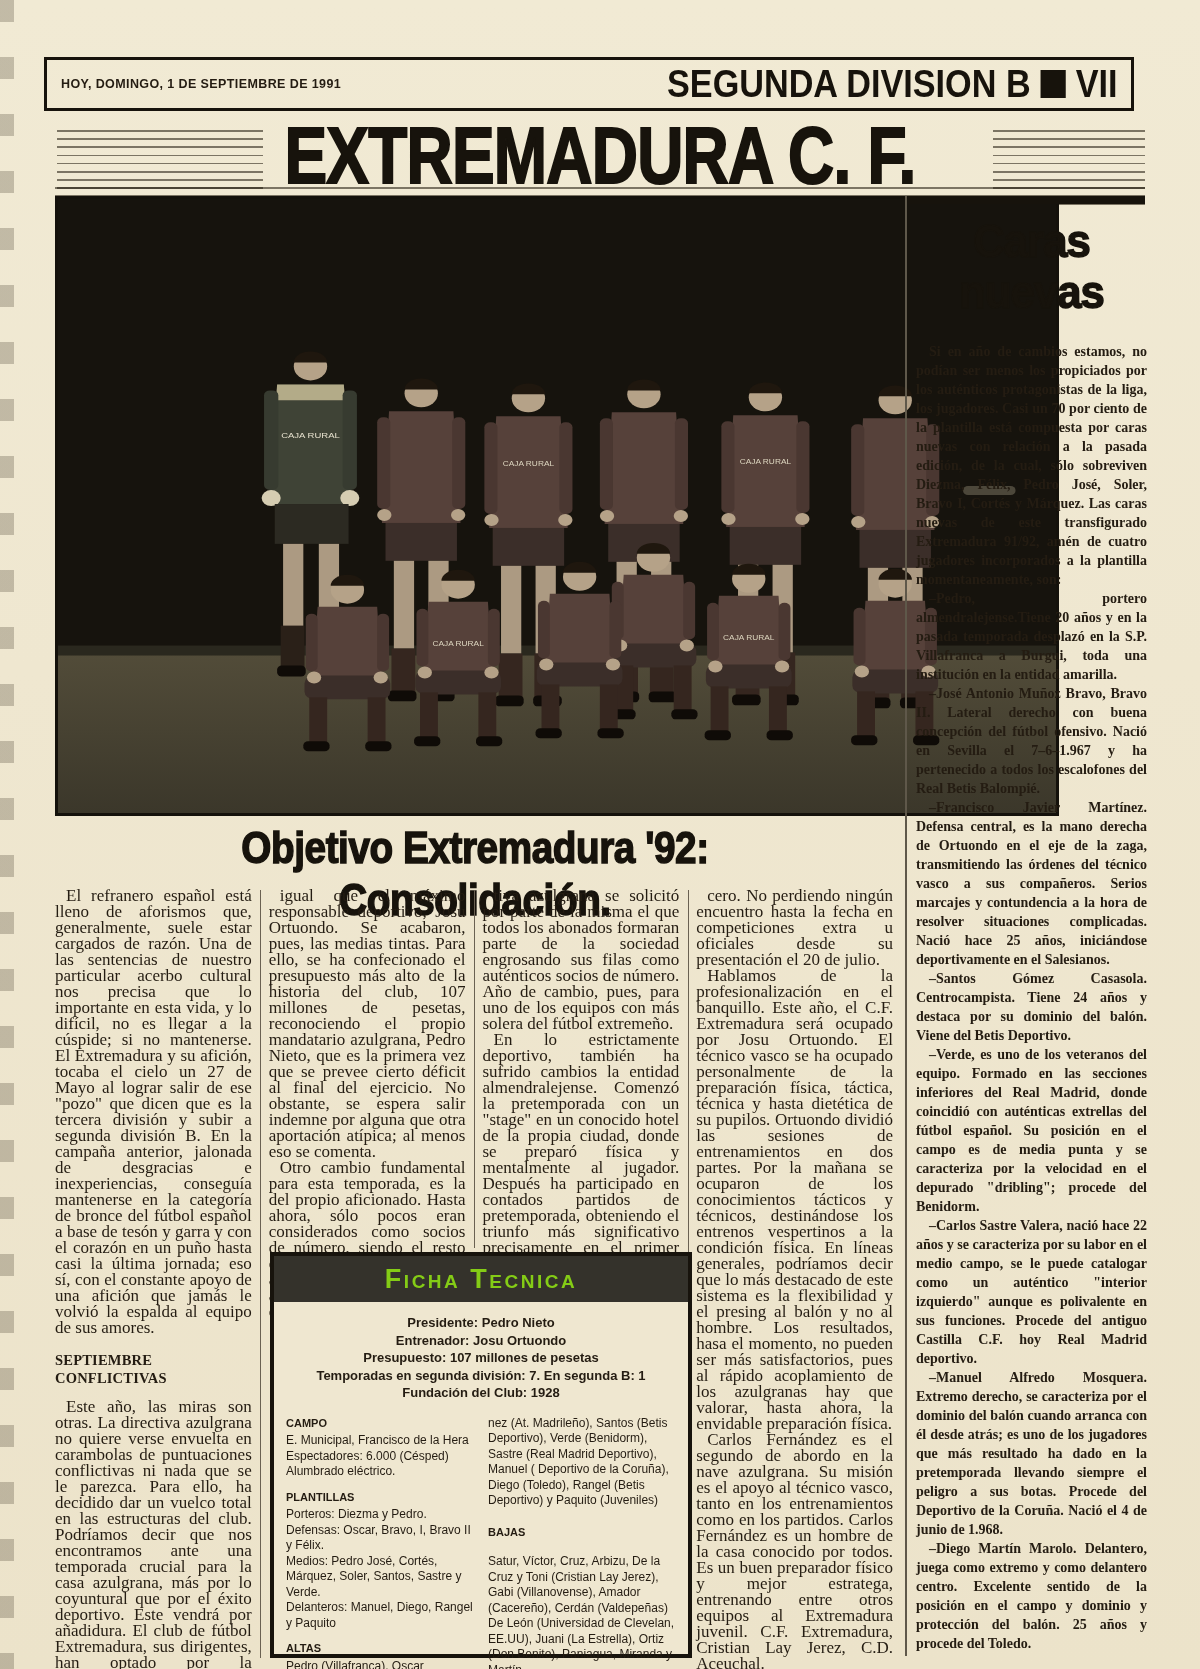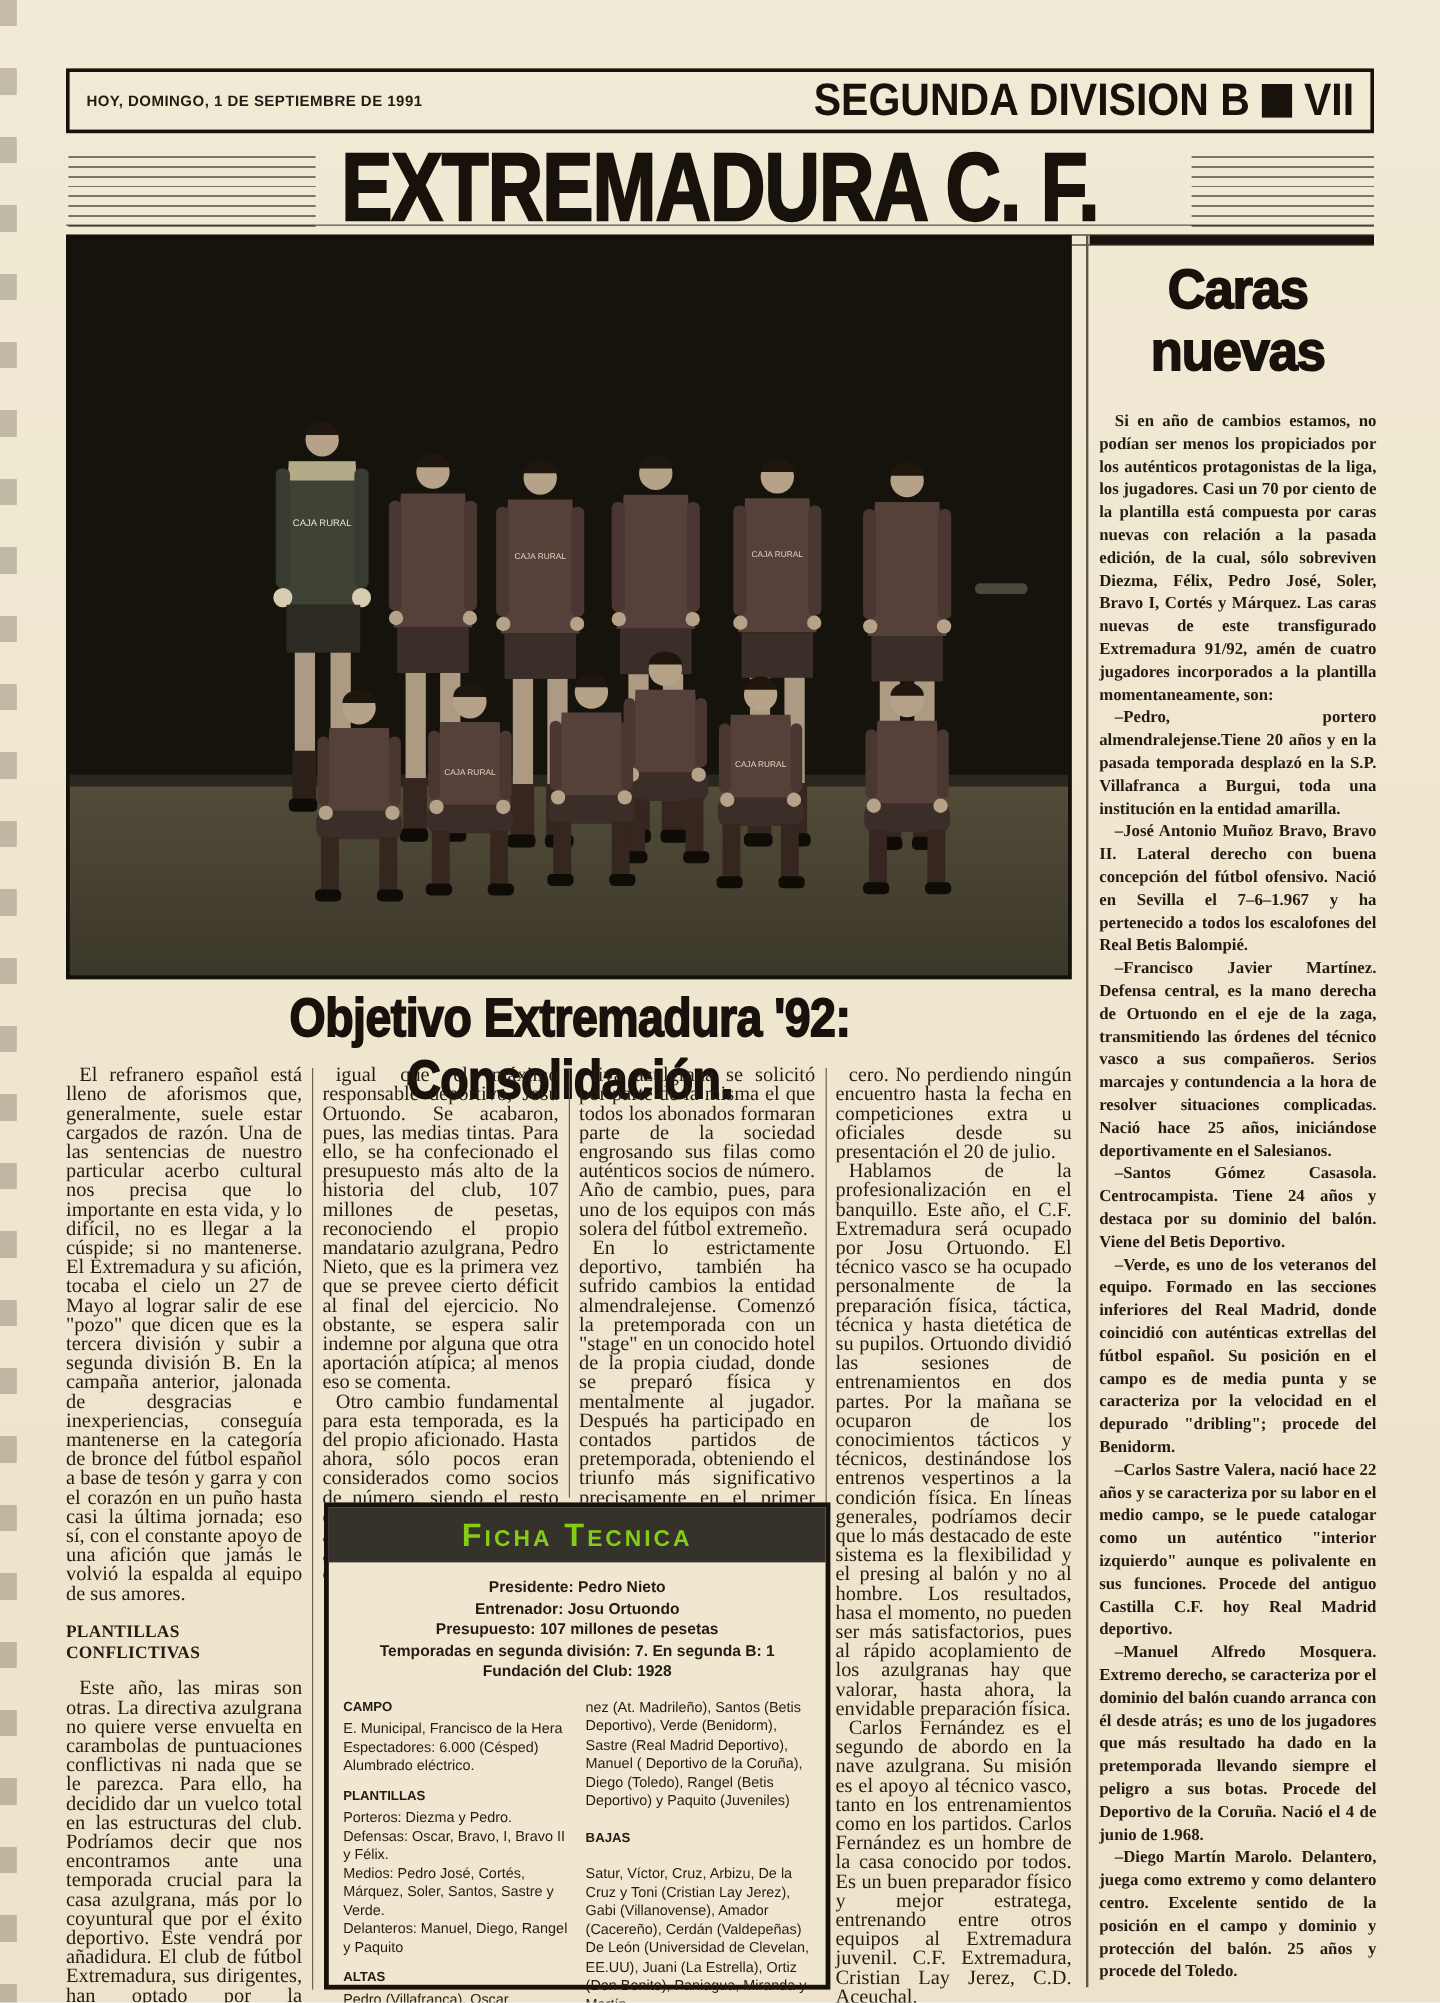--- a/index.html
+++ b/index.html
@@ -8,40 +8,40 @@
     background:linear-gradient(180deg,#f1ead4 0%,#efe7d0 40%,#ece3ca 100%);
     color:#241c12;font-family:"Liberation Serif",serif;
   }
   .edge-marks{
     position:absolute;left:0;top:0;width:14px;height:100%;
     background:repeating-linear-gradient(to bottom,rgba(52,43,28,.45) 0 22px,transparent 22px 57px);
     opacity:.55;
   }
   
   .masthead{
-    position:absolute;left:55px;top:57px;width:1090px;height:54px;border:3px solid #17130c;
+    position:absolute;left:44px;top:57px;width:1090px;height:54px;border:3px solid #17130c;
     box-sizing:border-box;display:flex;justify-content:space-between;align-items:center;padding:0 14px;
   }
   .mh-left{font:700 12.5px "Liberation Sans",sans-serif;letter-spacing:.4px;}
   .mh-right{display:flex;align-items:center;gap:11px;font:700 38px "Liberation Sans",sans-serif;
     transform:scaleX(.9);transform-origin:right center;white-space:nowrap;color:#17130c;}
   .sq{width:28px;height:28px;background:#17130c;display:inline-block;}
   
   .title-band{position:absolute;left:55px;top:122px;width:1090px;height:88px;}
   .rules{background:repeating-linear-gradient(to bottom,#28211495 0 1.6px,transparent 1.6px 8.2px);position:absolute;}
   .rules-left{left:2px;top:8px;width:206px;height:60px;}
   .rules-right{right:0;top:8px;width:152px;height:60px;}
   .rules-bottom{left:0;bottom:2px;width:100%;height:21px;}
   .club-title{
     position:absolute;left:0;right:0;top:-12px;margin:0;text-align:center;
     font:700 80px "Liberation Sans",sans-serif;letter-spacing:-1px;color:#17130c;
     transform:scaleX(.8);-webkit-text-stroke:2px #17130c;
   }
   
-  .photo-frame{position:absolute;left:55px;top:196px;width:838px;height:620px;border:3px solid #14110b;box-sizing:border-box;background:#16130d;}
+  .photo-frame{position:absolute;left:55px;top:196px;width:1004px;height:620px;border:3px solid #14110b;box-sizing:border-box;background:#16130d;}
   .photo-frame svg{display:block;width:100%;height:100%;}
   
   .sidebar-rule{position:absolute;left:905px;top:196px;width:2px;height:1460px;background:#5f584a;}
   .sidebar-top-bar{position:absolute;left:908px;top:196px;width:237px;height:8px;background:#17130c;}
   .sidebar{position:absolute;left:916px;top:216px;width:231px;}
   .sb-title{margin:0 0 24px;text-align:center;font:700 46px/51px "Liberation Sans",sans-serif;
     letter-spacing:-1px;transform:scaleX(.95);-webkit-text-stroke:1.5px #17130c;color:#17130c;}
   .sb-body p{font-size:14px;line-height:19px;text-align:justify;margin:0;text-indent:13px;font-weight:bold;}
   
   .headline{
@@ -183,21 +183,21 @@
 
   <h2 class="headline">Objetivo Extremadura '92: Consolidación.</h2>
 
   <div class="columns">
     <div class="vr vr1"></div>
     <div class="vr vr2"></div>
     <div class="vr vr3"></div>
 
     <div class="col">
       <p>El refranero español está lleno de aforismos que, generalmente, suele estar cargados de razón. Una de las sentencias de nuestro particular acerbo cultural nos precisa que lo importante en esta vida, y lo difícil, no es llegar a la cúspide; si no mantenerse. El Extremadura y su afición, tocaba el cielo un 27 de Mayo al lograr salir de ese "pozo" que dicen que es la tercera división y subir a segunda división B. En la campaña anterior, jalonada de desgracias e inexperiencias, conseguía mantenerse en la categoría de bronce del fútbol español a base de tesón y garra y con el corazón en un puño hasta casi la última jornada; eso sí, con el constante apoyo de una afición que jamás le volvió la espalda al equipo de sus amores.</p>
-      <h3>PLANTILLAS CONFLICTIVAS</h3>
+      <h3>SEPTIEMBRE CONFLICTIVAS</h3>
       <p>Este año, las miras son otras. La directiva azulgrana no quiere verse envuelta en carambolas de puntuaciones conflictivas ni nada que se le parezca. Para ello, ha decidido dar un vuelco total en las estructuras del club. Podríamos decir que nos encontramos ante una temporada crucial para la casa azulgrana, más por lo coyuntural que por el éxito deportivo. Este vendrá por añadidura. El club de fútbol Extremadura, sus dirigentes, han optado por la profesionalización de la plantilla y el cuadro técnico. A excepción de los juveniles incorporados a la disciplina del primer equipo almendralejense, todos los jugadores de la plantilla azulgrana viven exclusivamente del fútbol, al</p>
     </div>
     <div class="col">
       <p>igual que el máximo responsable deportivo, Josu Ortuondo. Se acabaron, pues, las medias tintas. Para ello, se ha confecionado el presupuesto más alto de la historia del club, 107 millones de pesetas, reconociendo el propio mandatario azulgrana, Pedro Nieto, que es la primera vez que se prevee cierto déficit al final del ejercicio. No obstante, se espera salir indemne por alguna que otra aportación atípica; al menos eso se comenta.</p>
       <p>Otro cambio fundamental para esta temporada, es la del propio aficionado. Hasta ahora, sólo pocos eran considerados como socios de número, siendo el resto considerado como abonados. En la última asamblea informativa celebrada por la direc-</p>
     </div>
     <div class="col">
       <p>tiva azulgrana se solicitó por parte de la misma el que todos los abonados formaran parte de la sociedad engrosando sus filas como auténticos socios de número. Año de cambio, pues, para uno de los equipos con más solera del fútbol extremeño.</p>
       <p>En lo estrictamente deportivo, también ha sufrido cambios la entidad almendralejense. Comenzó la pretemporada con un "stage" en un conocido hotel de la propia ciudad, donde se preparó física y mentalmente al jugador. Después ha participado en contados partidos de pretemporada, obteniendo el triunfo más significativo precisamente en el primer choque del verano en el cual se enfrentó al Real Betis Balompié batiéndolo por uno a</p>
     </div>

